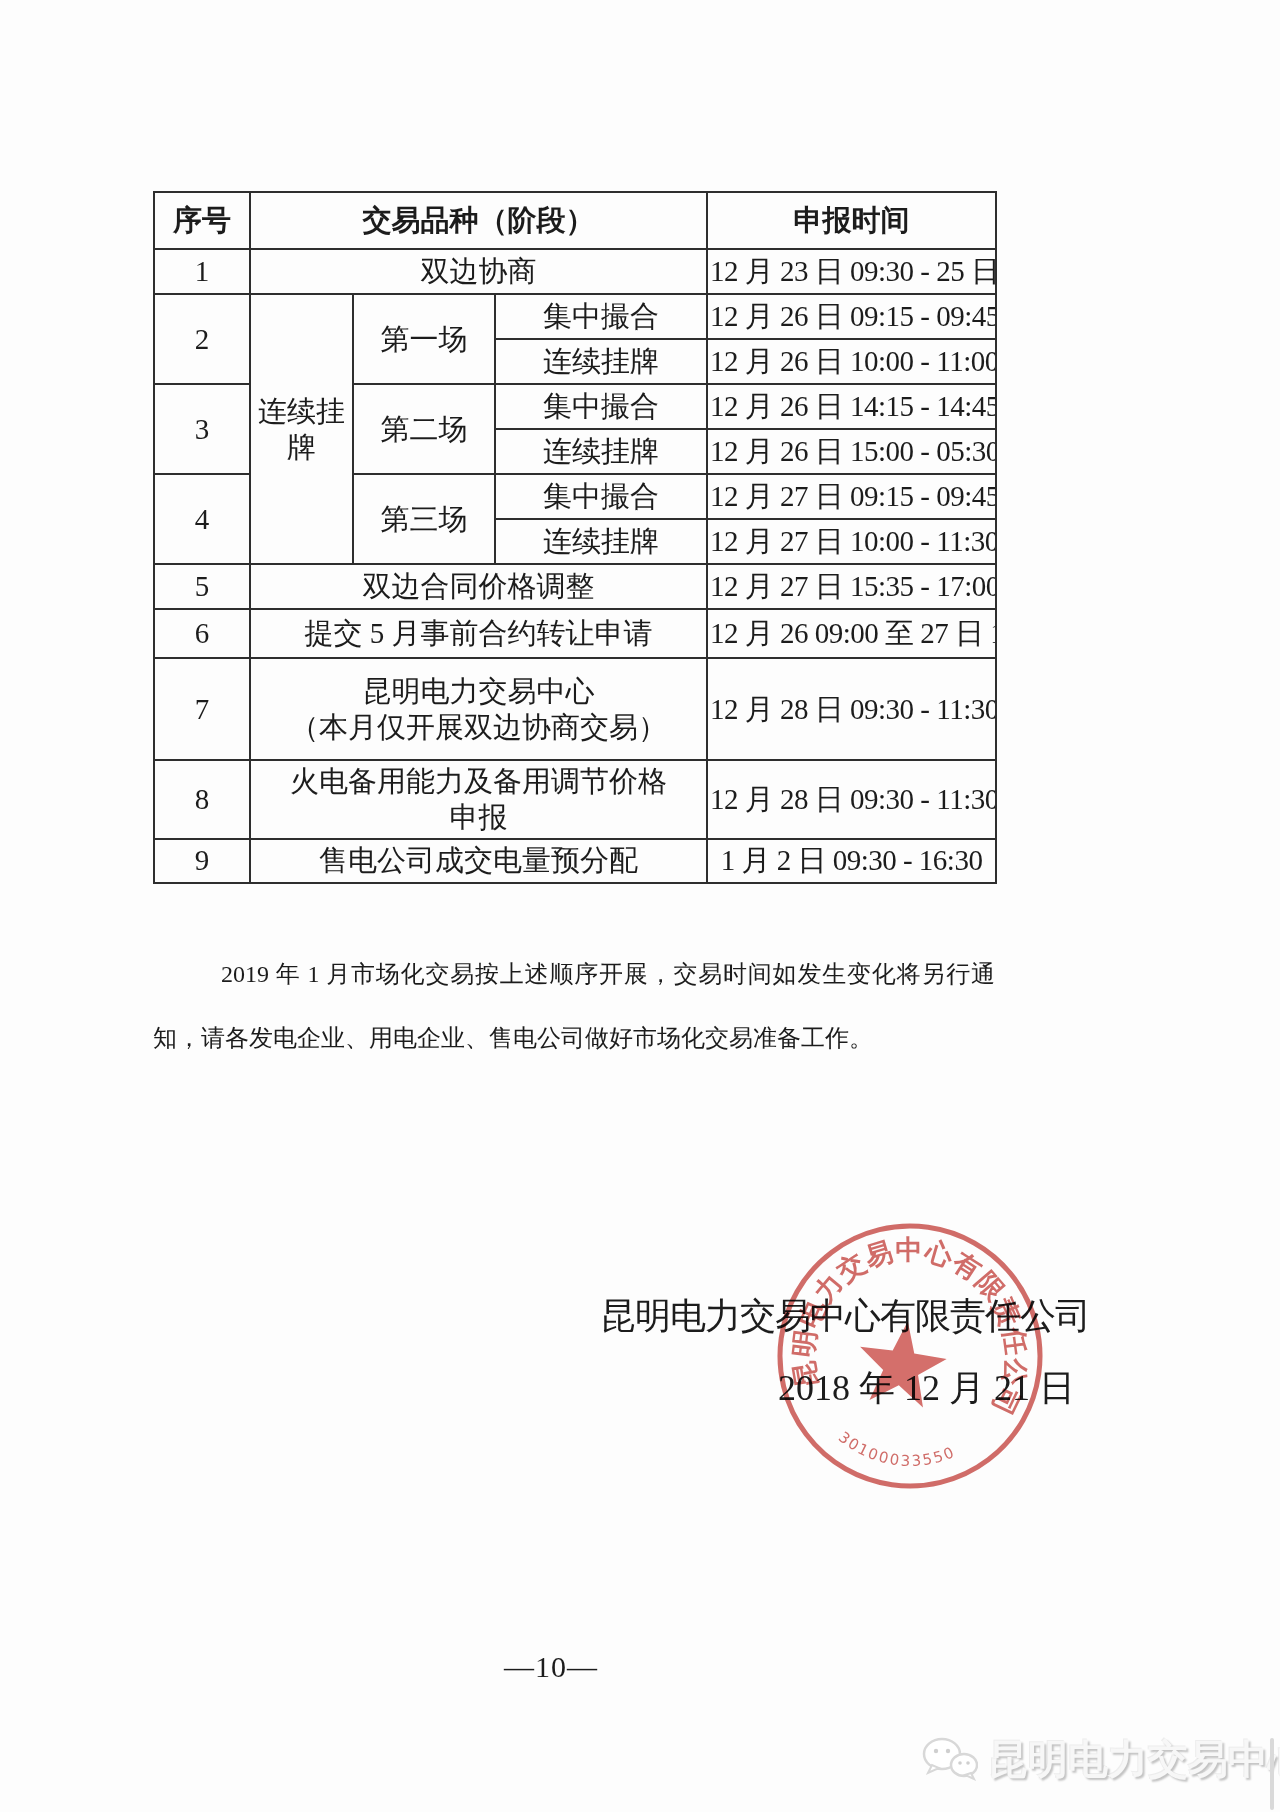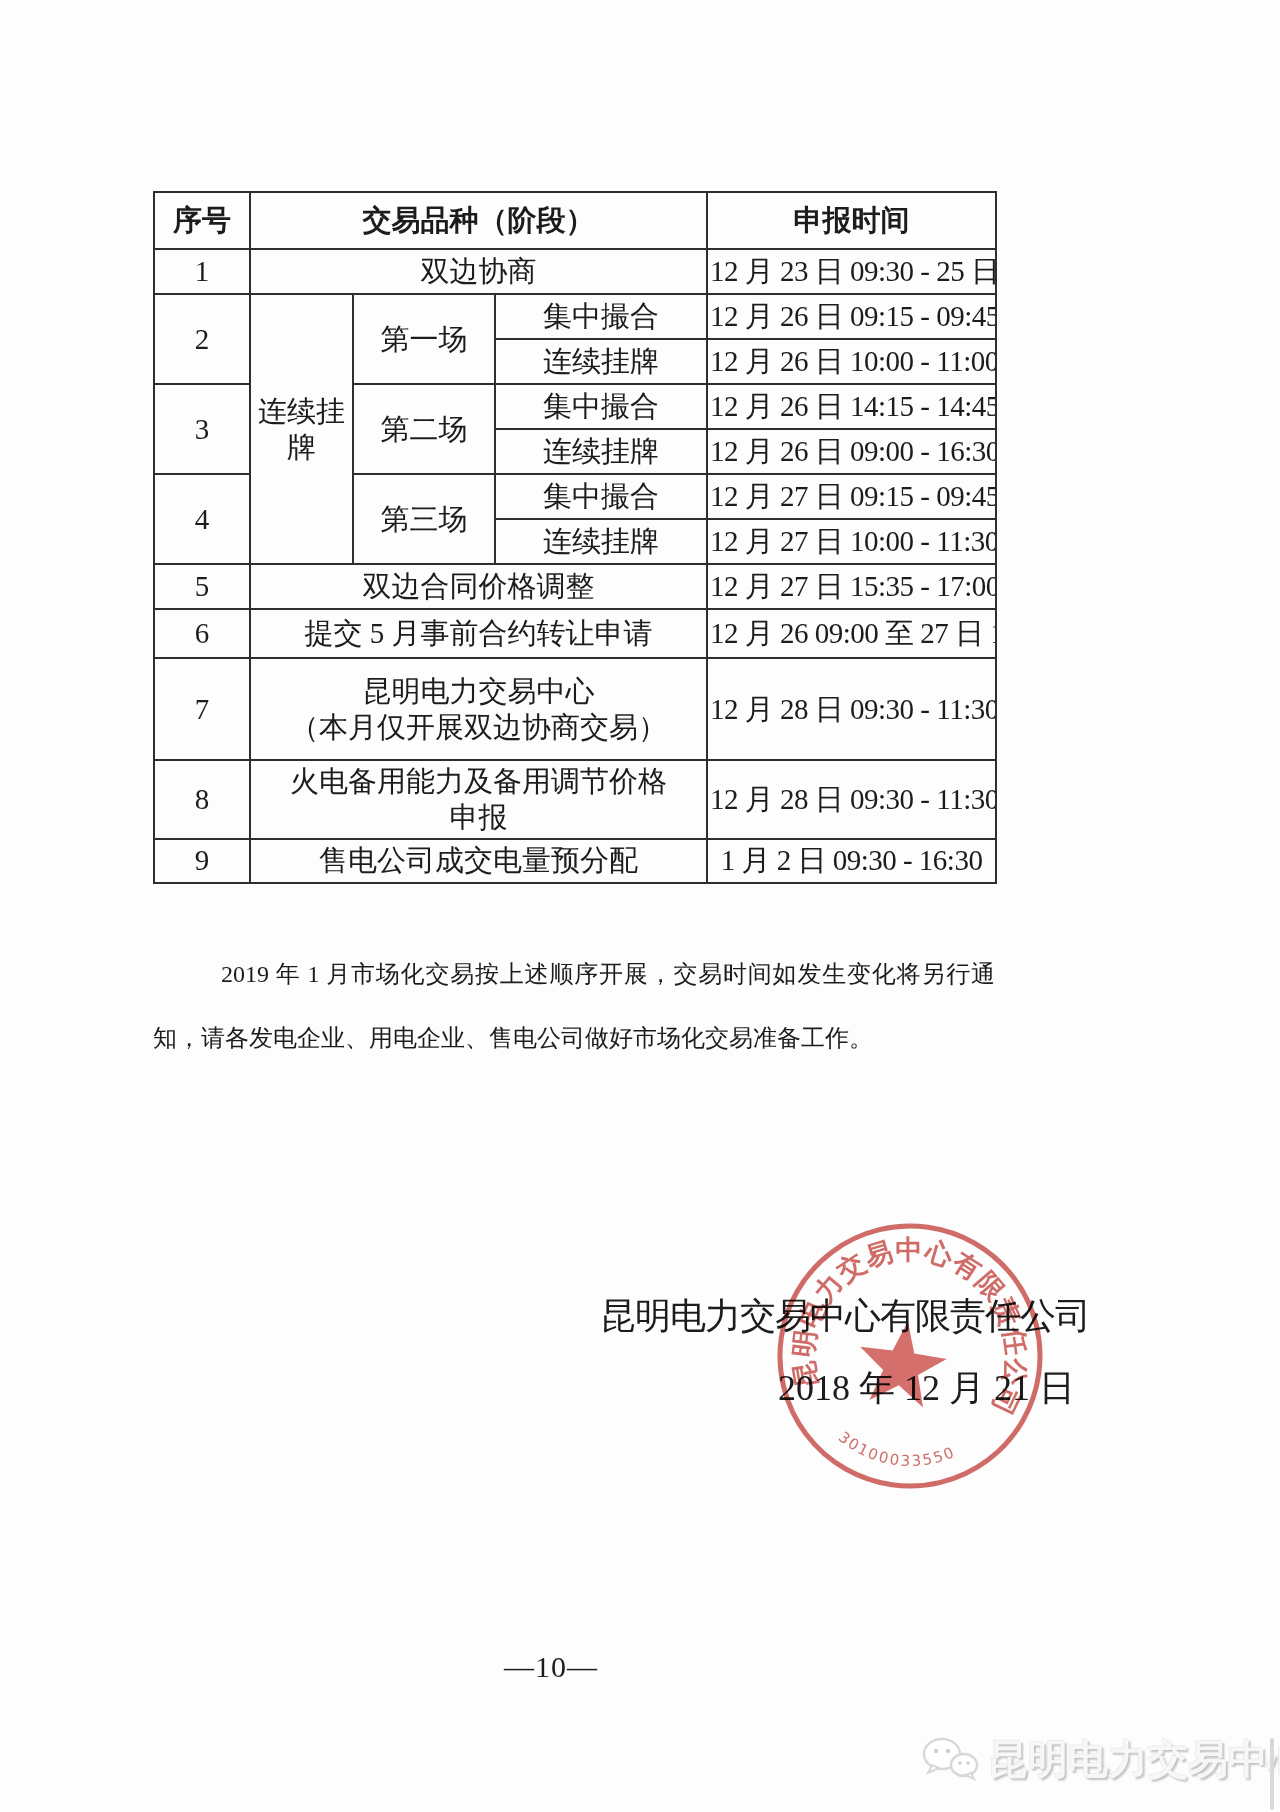--- a/index.html
+++ b/index.html
@@ -103,21 +103,21 @@
         <td class="cell-time">12 月 26 日 10:00 - 11:00</td>
       </tr>
       <tr class="rh">
         <td rowspan="2">3</td>
         <td rowspan="2">第二场</td>
         <td>集中撮合</td>
         <td class="cell-time">12 月 26 日 14:15 - 14:45</td>
       </tr>
       <tr class="rh">
         <td>连续挂牌</td>
-        <td class="cell-time">12 月 26 日 09:00 - 16:30</td>
+        <td class="cell-time">12 月 26 日 15:00 - 05:30</td>
       </tr>
       <tr class="rh">
         <td rowspan="2">4</td>
         <td rowspan="2">第三场</td>
         <td>集中撮合</td>
         <td class="cell-time">12 月 27 日 09:15 - 09:45</td>
       </tr>
       <tr class="rh">
         <td>连续挂牌</td>
         <td class="cell-time">12 月 27 日 10:00 - 11:30</td>

